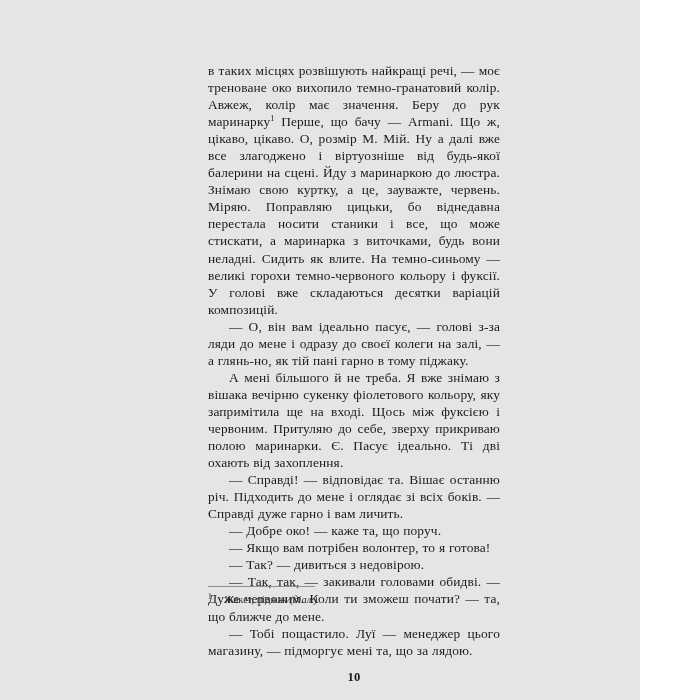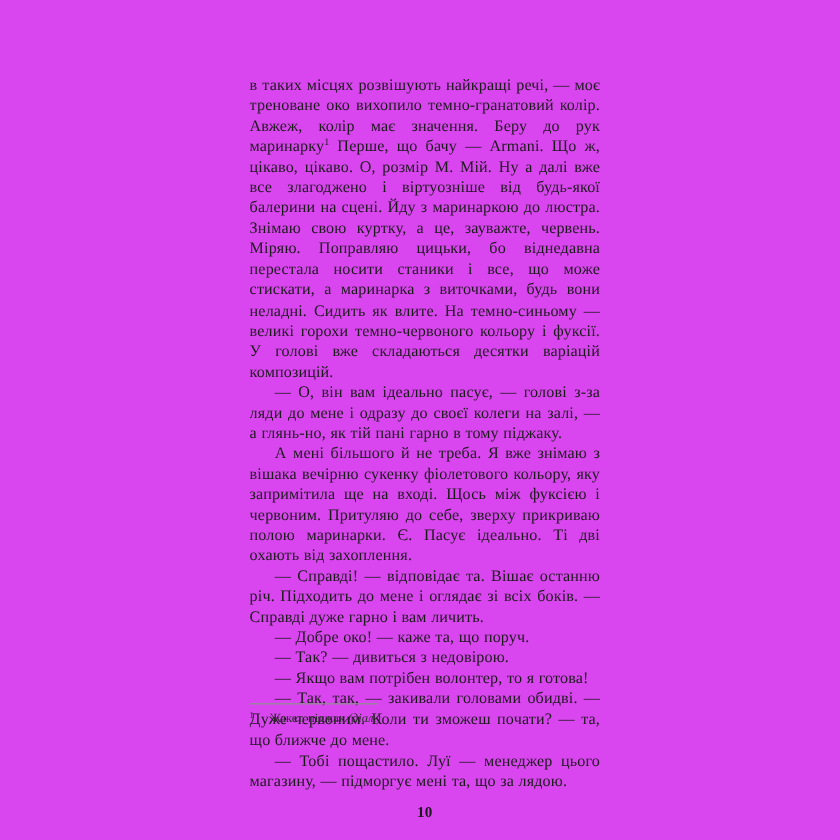--- a/index.html
+++ b/index.html
@@ -10,23 +10,23 @@
   body {
     width: 700px;
     height: 700px;
     overflow: hidden;
     font-family: "Liberation Serif", "DejaVu Serif", serif;
     color: #1b1b1b;
   }
 
   #page {
     position: relative;
-    width: 700px;
+    width: 640px;
     height: 700px;
-    background: #d946ef;
+    background: #e5e5e5;
   }
 
   
   #text-column {
     position: absolute;
     left: 208px;
     top: 62px;
     width: 292px;
     overflow: hidden;
   }
@@ -116,23 +116,23 @@
 
     <p class="para indent">— О, він вам ідеально пасує, — голові з-за ляди до мене і одразу до своєї колеги на залі, — а глянь-но, як тій пані гарно в тому піджаку.</p>
 
     <p class="para indent">А мені більшого й не треба. Я вже знімаю з вішака вечірню сукенку фіолетового кольору, яку запримітила ще на вході. Щось між фуксією і червоним. Притуляю до себе, зверху прикриваю полою маринарки. Є. Пасує ідеально. Ті дві охають від захоплення.</p>
 
     <p class="para indent">— Справді! — відповідає та. Вішає останню річ. Підходить до мене і оглядає зі всіх боків. — Справді дуже гарно і вам личить.</p>
 
     <p class="para indent">— Добре око! — каже та, що поруч.</p>
 
 
+    <p class="para indent">— Якщо вам потрібен волонтер, то я готова!</p>
+
     <p class="para indent">— Так? — дивиться з недовірою.</p>
-
-    <p class="para indent">— Якщо вам потрібен волонтер, то я готова!</p>
 
     <p class="para indent">— Так, так, — закивали головами обидві. — Дуже червоним. Коли ти зможеш почати? — та, що ближче до мене.</p>
 
     <p class="para indent">— Тобі пощастило. Луї — менеджер цього магазину, — підморгує мені та, що за лядою.</p>
 
   </div>
 
   <div id="footnote-zone">
     <div id="footnote-rule"></div>
     <div class="footnote-line"><span class="footnote-marker">1</span><span>Жакет, піджак </span><span class="footnote-italic">(діал.)</span></div>

